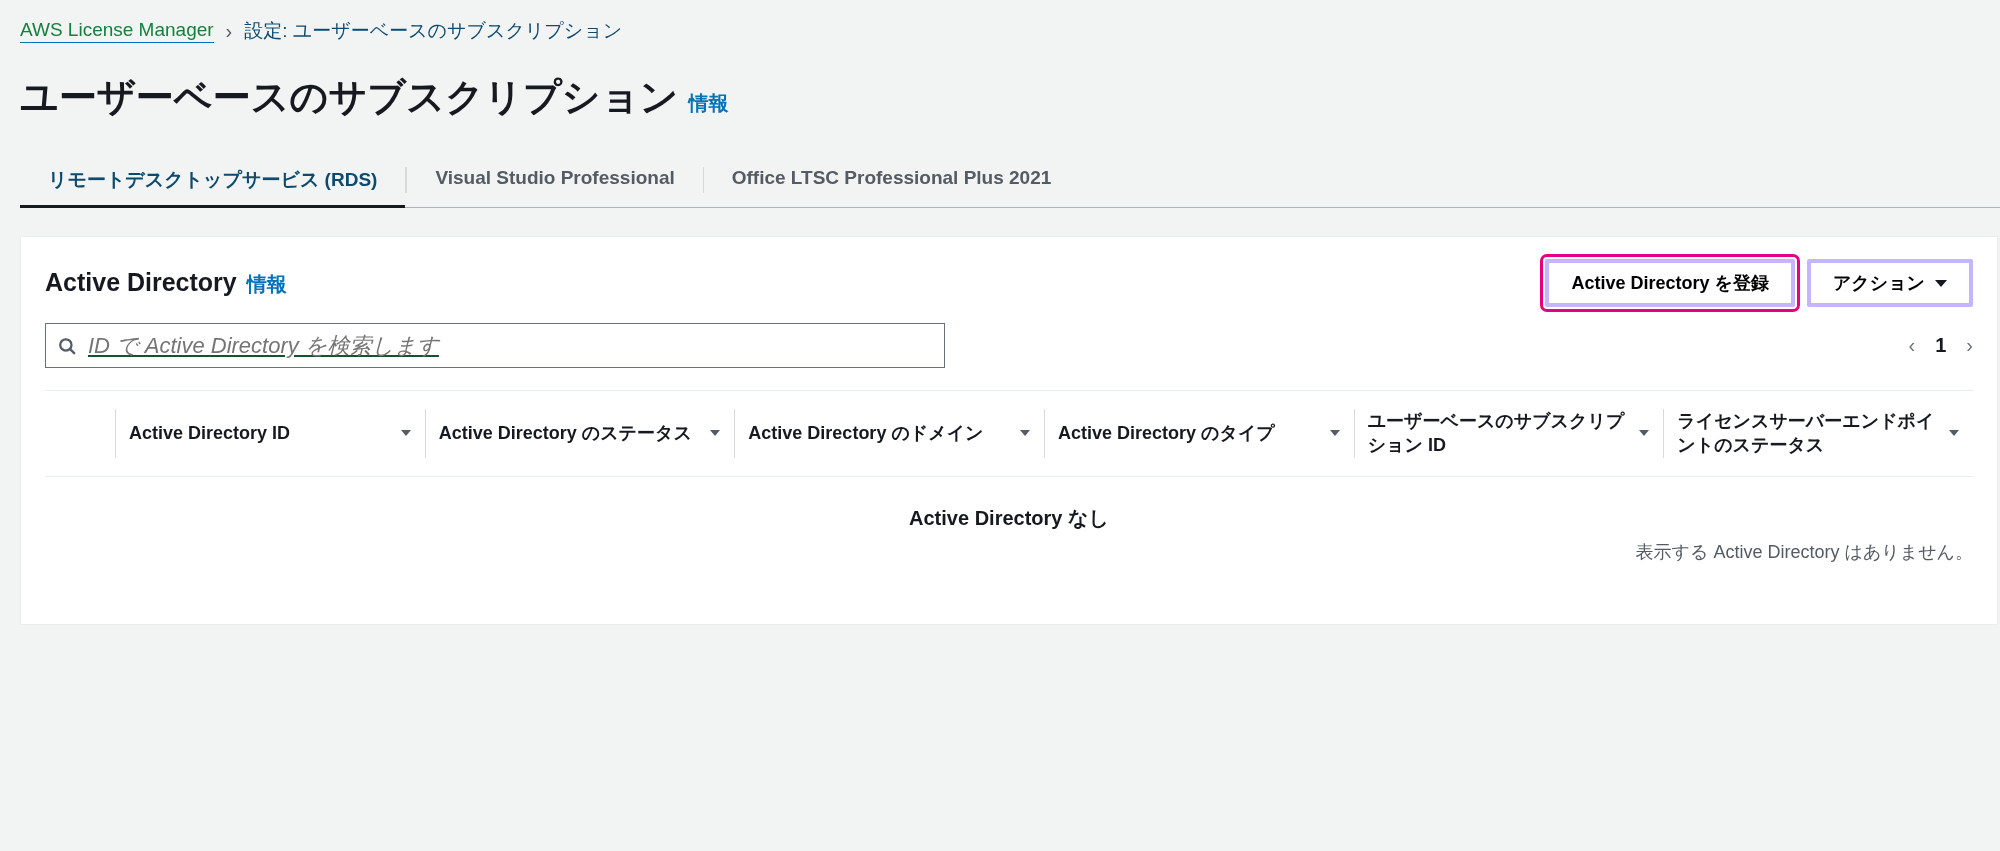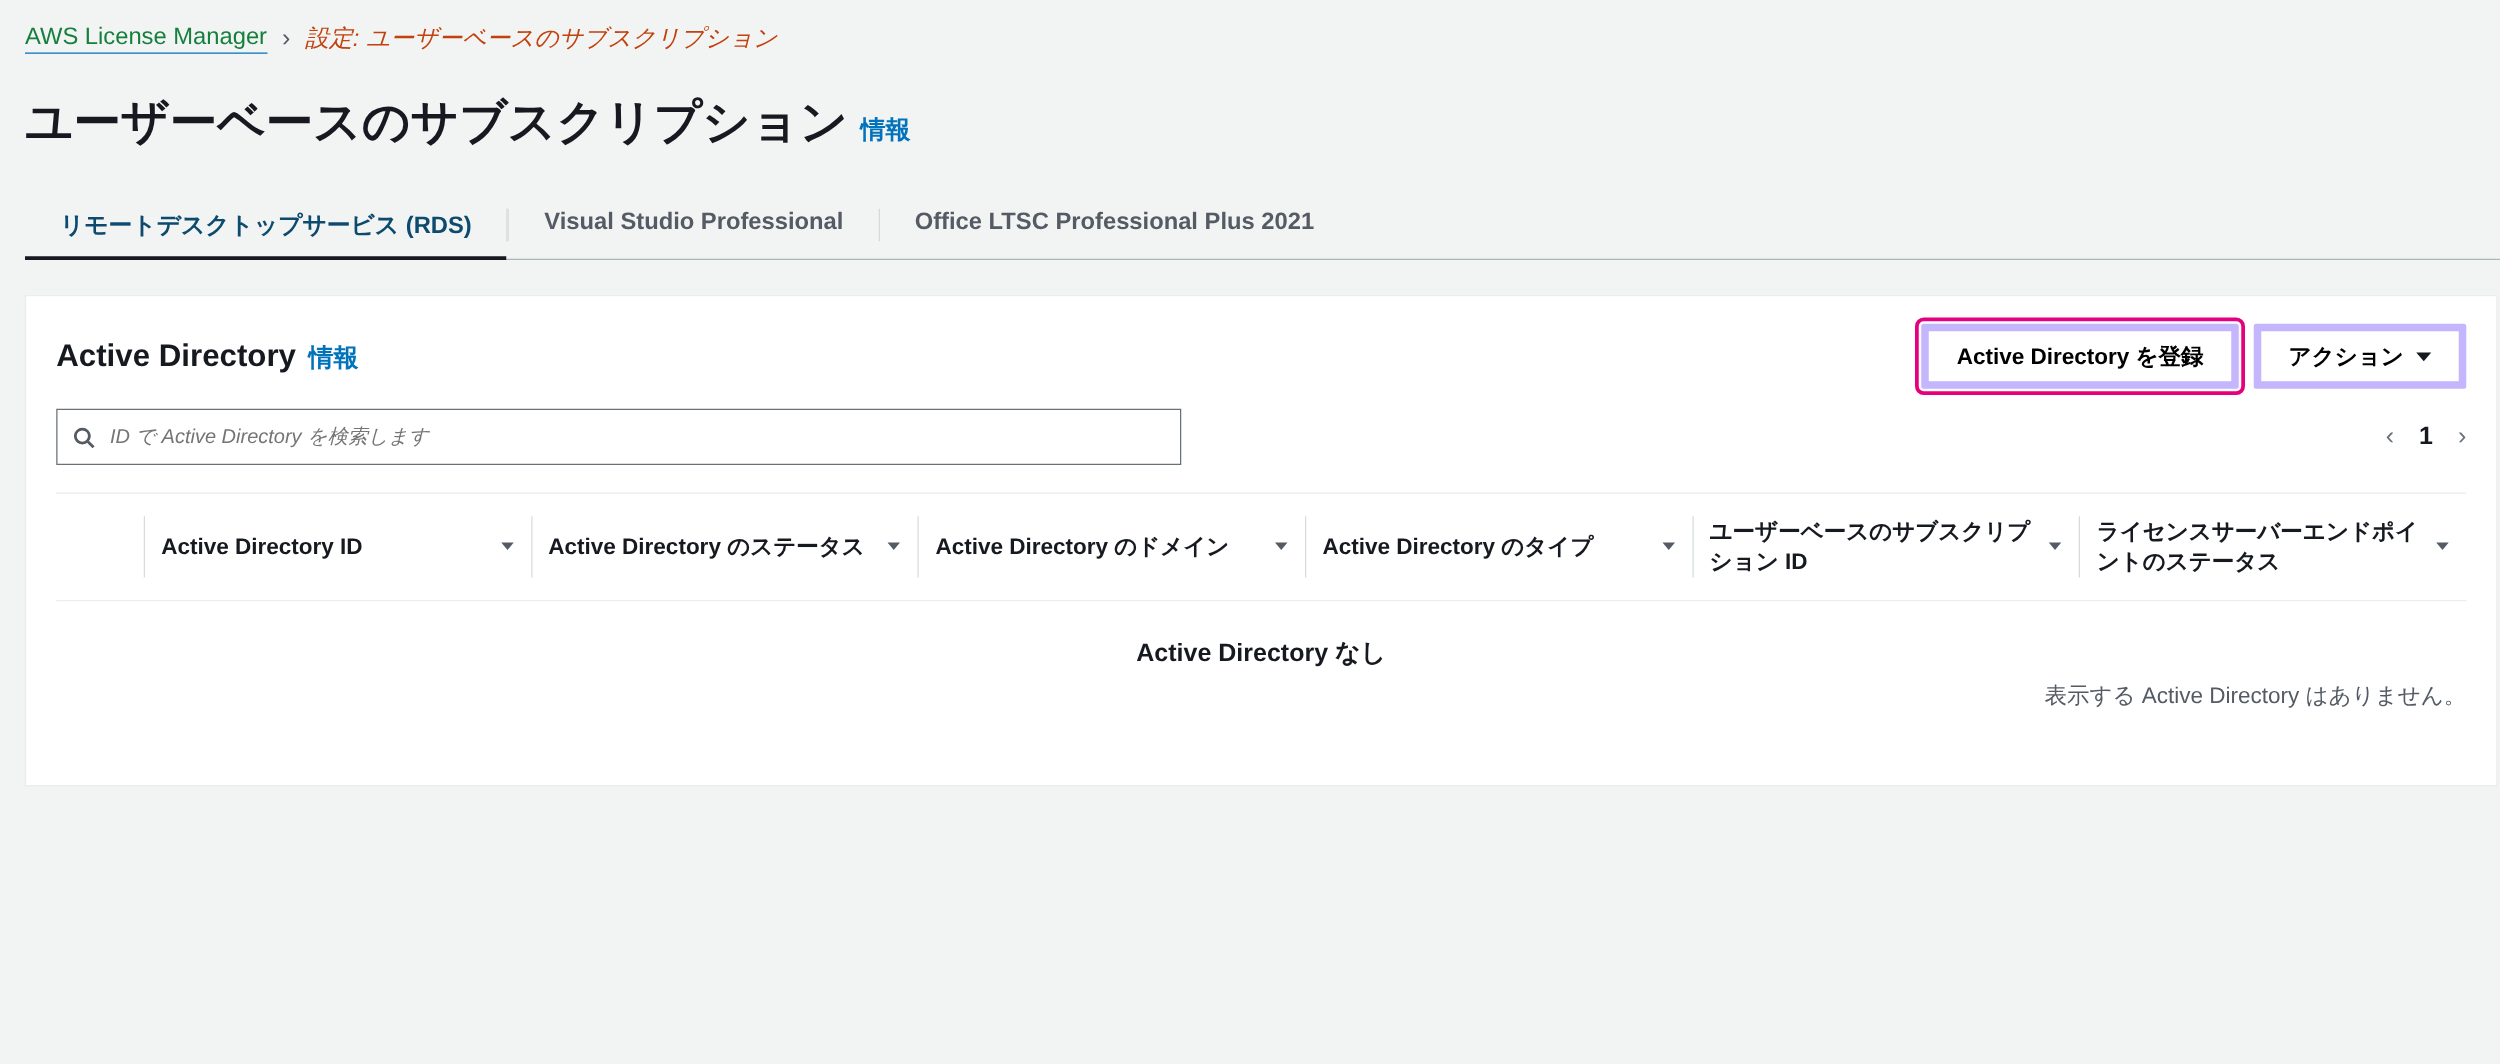--- a/index.html
+++ b/index.html
@@ -13,21 +13,21 @@
   .page { padding: 18px 0 0 20px; }
   .breadcrumb {
     display: flex;
     align-items: center;
     gap: 12px;
     font-size: 19px;
     margin-bottom: 28px;
   }
   .breadcrumb a { color: #15803d; text-decoration: none; border-bottom: 1px solid #0073bb; padding-bottom: 1px;}
   .breadcrumb .chev { color: #545b64; font-size: 20px; }
-  .breadcrumb .current { color: #c2410c; font-style: italic; }
+  .breadcrumb .current { color: #0c4a6e; }
   h1.page-title {
     font-size: 38px;
     font-weight: 700;
     margin: 0 0 30px 0;
     display: flex;
     align-items: baseline;
     gap: 10px;
   }
   .info-link { color: #0073bb; font-size: 20px; font-weight: 700; }
   .tabs {
@@ -66,21 +66,21 @@
   .panel-header {
     display: flex;
     justify-content: space-between;
     align-items: center;
     margin-bottom: 16px;
   }
   .panel-title-wrap { display: flex; align-items: baseline; gap: 10px;}
   .panel-title { font-size: 25px; font-weight: 700; margin: 0;}
   .panel-actions { display: flex; gap: 12px; }
   .btn {
-    border: 6px solid #c4b5fd;
+    border: 4px solid #c4b5fd;
     background: #fff;
     padding: 8px 22px;
     font-size: 18px;
     font-weight: 700;
     cursor: pointer;
     border-radius: 2px;
     display: inline-flex;
     align-items: center;
     gap: 10px;
   }
@@ -103,24 +103,25 @@
     border: 1px solid #687078;
     width: 900px;
     height: 45px;
     padding: 0 12px;
     gap: 10px;
   }
   .search-box input {
     border: none;
     outline: none;
     flex: 1;
-    font-size: 16px;
+    font-size: 22px;
     font-style: italic;
-    color: #c2410c;
+    color: #14532d;
     background: transparent;
+    text-decoration: underline;
   }
   .search-icon { color: #545b64; }
   .pagination { display: flex; align-items: center; gap: 20px; font-size: 20px; color: #687078;}
   .pagination .page-num { color: #16191f; font-weight: 700;}
   .pagination .nav { cursor: pointer; }
   .table-head {
     display: grid;
     grid-template-columns: 70px 1fr 1fr 1fr 1fr 1fr 1fr;
     border-top: 1px solid #eaeded;
     border-bottom: 1px solid #eaeded;

